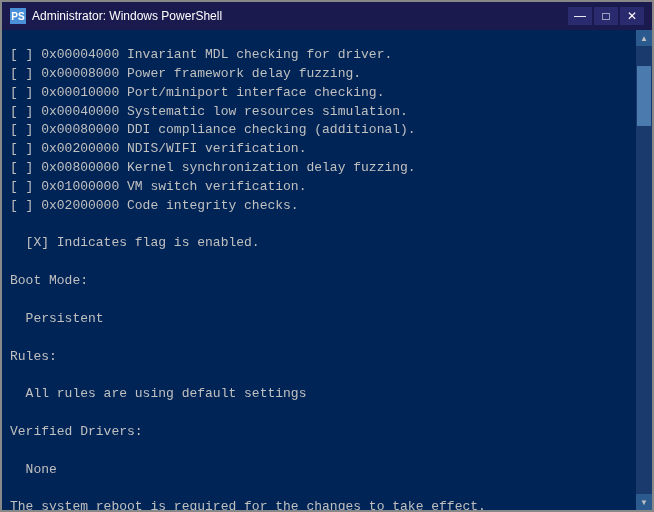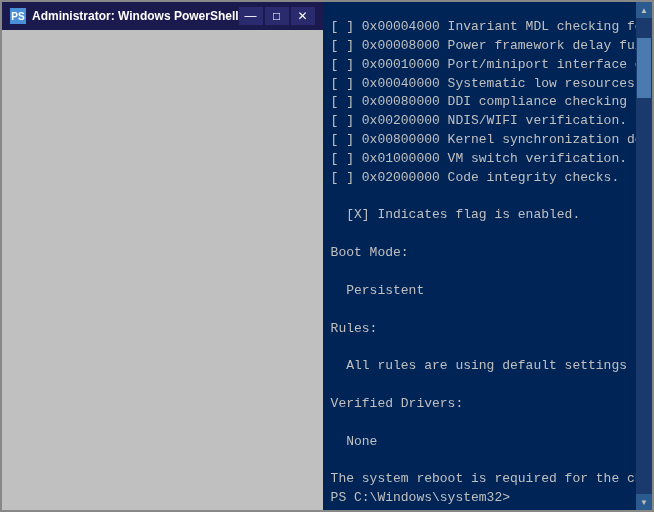--- a/index.html
+++ b/index.html
@@ -13,21 +13,21 @@
       height: 512px;
       background: #c0c0c0;
       font-family: Arial, sans-serif;
       font-size: 12px;
     }
 
     .window {
       width: 654px;
       height: 512px;
       display: flex;
-      flex-direction: row;
+      flex-direction: column;
       border: 2px solid #888;
     }
 
     .title-bar {
       background: #1a1a4e;
       color: white;
       height: 28px;
       display: flex;
       align-items: center;
       justify-content: space-between;
@@ -48,21 +48,21 @@
       display: flex;
       align-items: center;
       justify-content: center;
       font-size: 10px;
       color: white;
       font-weight: bold;
     }
 
     .title-bar-title {
       font-size: 12px;
-      font-weight: bold;
+      font-weight: normal;
     }
 
     .title-bar-controls {
       display: flex;
       gap: 2px;
     }
 
     .title-btn {
       width: 24px;
       height: 18px;

